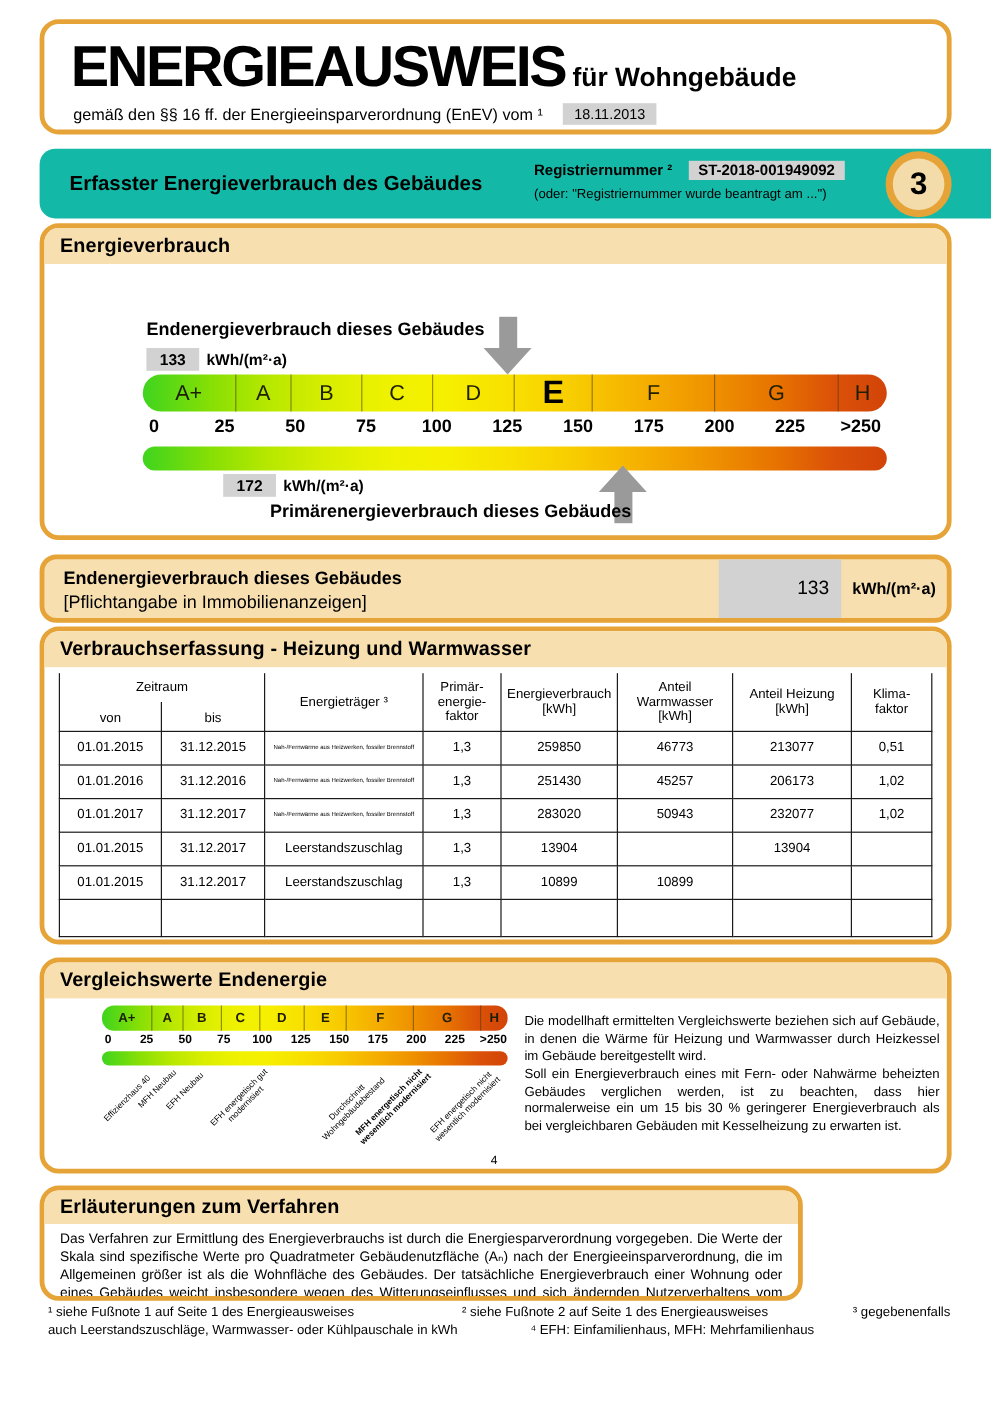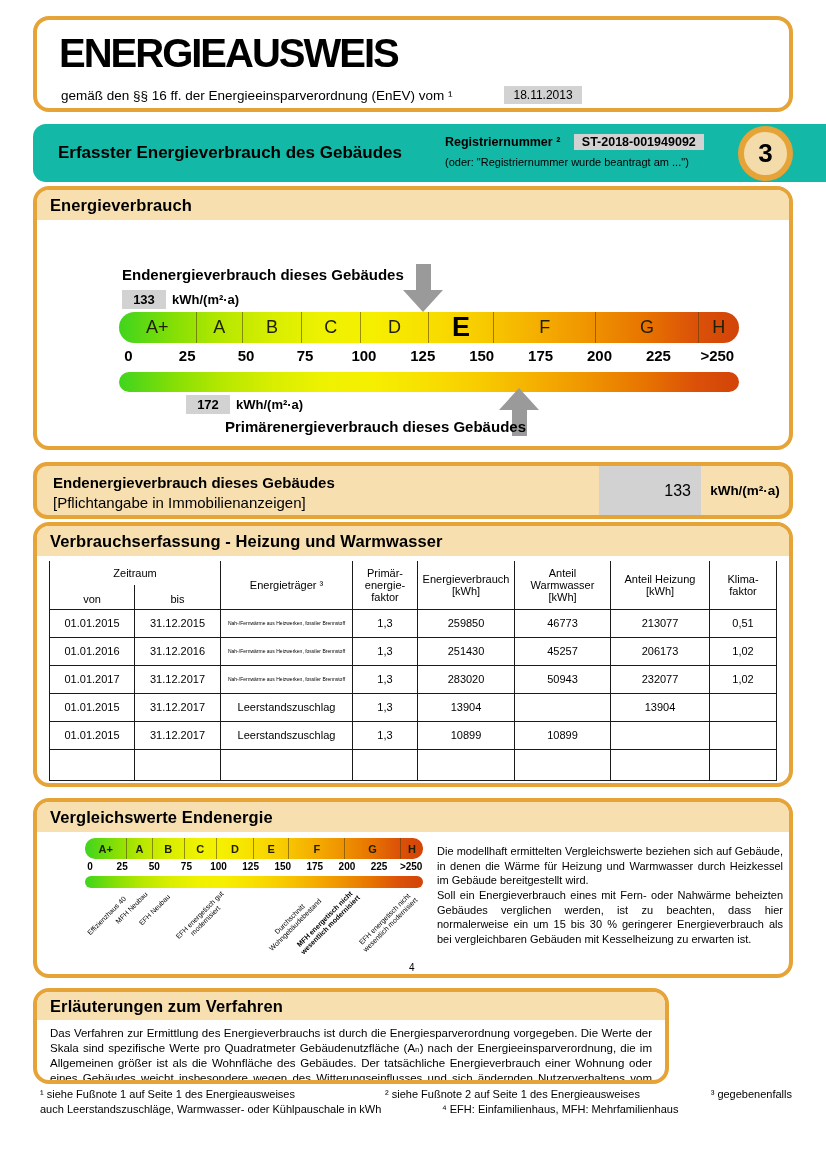--- a/index.html
+++ b/index.html
@@ -13,23 +13,23 @@
     position:absolute;box-sizing:border-box;background:#fff;
     border:4px solid #E6A337;border-radius:16px;overflow:hidden;
   }
   .strip{
     background:#F7DFAF;height:30px;display:flex;align-items:center;
     padding:0 13px;font-weight:bold;font-size:16.5px;letter-spacing:.1px;
   }
   .graybox{background:#D2D2D2;display:inline-block;text-align:center;}
 
   
-  .hdr-title{font-size:40px;font-weight:bold;letter-spacing:-2px;line-height:1;}
+  .hdr-title{font-size:48px;font-weight:bold;letter-spacing:-2px;line-height:1;}
   .hdr-suffix{font-size:22px;font-weight:bold;letter-spacing:0;margin-left:6px;}
-  .hdr-legal{font-size:13.5px;margin-top:6px;gap:35px;}
+  .hdr-legal{font-size:13.5px;margin-top:6px;}
   .hdr-date{font-size:12px;padding:2px 9px;margin-left:17px;}
 
   
   .tbar{
     position:absolute;left:33px;top:124px;width:824px;height:58px;
     background:#14b8a6;border-radius:13px;box-sizing:border-box;
   }
   .tbar-head{position:absolute;left:25px;top:19px;font-size:17px;font-weight:bold;}
   .tbar-reg{position:absolute;left:412px;top:10px;font-size:12.5px;font-weight:bold;}
   .tbar-regno{font-size:12.5px;font-weight:bold;padding:1px 8px;margin-left:10px;}
@@ -123,20 +123,21 @@
   .fn-b{position:absolute;left:345px;top:0;}
   .fn-c{position:absolute;right:0;top:0;}
   .fn-d{position:absolute;left:402px;top:0;}
 </style>
 </head>
 <body>
 
 <div class="box" style="left:33px;top:16px;width:760px;height:96px;">
   <div class="abs" style="left:22px;top:13px;display:flex;align-items:baseline;">
     <span class="hdr-title">ENERGIEAUSWEIS</span>
+    <span class="hdr-suffix">für Wohngebäude</span>
   </div>
   <div class="abs hdr-legal" style="left:24px;top:60px;display:flex;align-items:center;">
     <span>gemäß den §§ 16 ff. der Energieeinsparverordnung (EnEV) vom ¹</span>
     <span class="graybox hdr-date">18.11.2013</span>
   </div>
 </div>
 
 <div class="tbar">
   <div class="tbar-head">Erfasster Energieverbrauch des Gebäudes</div>
   <div class="tbar-reg">

